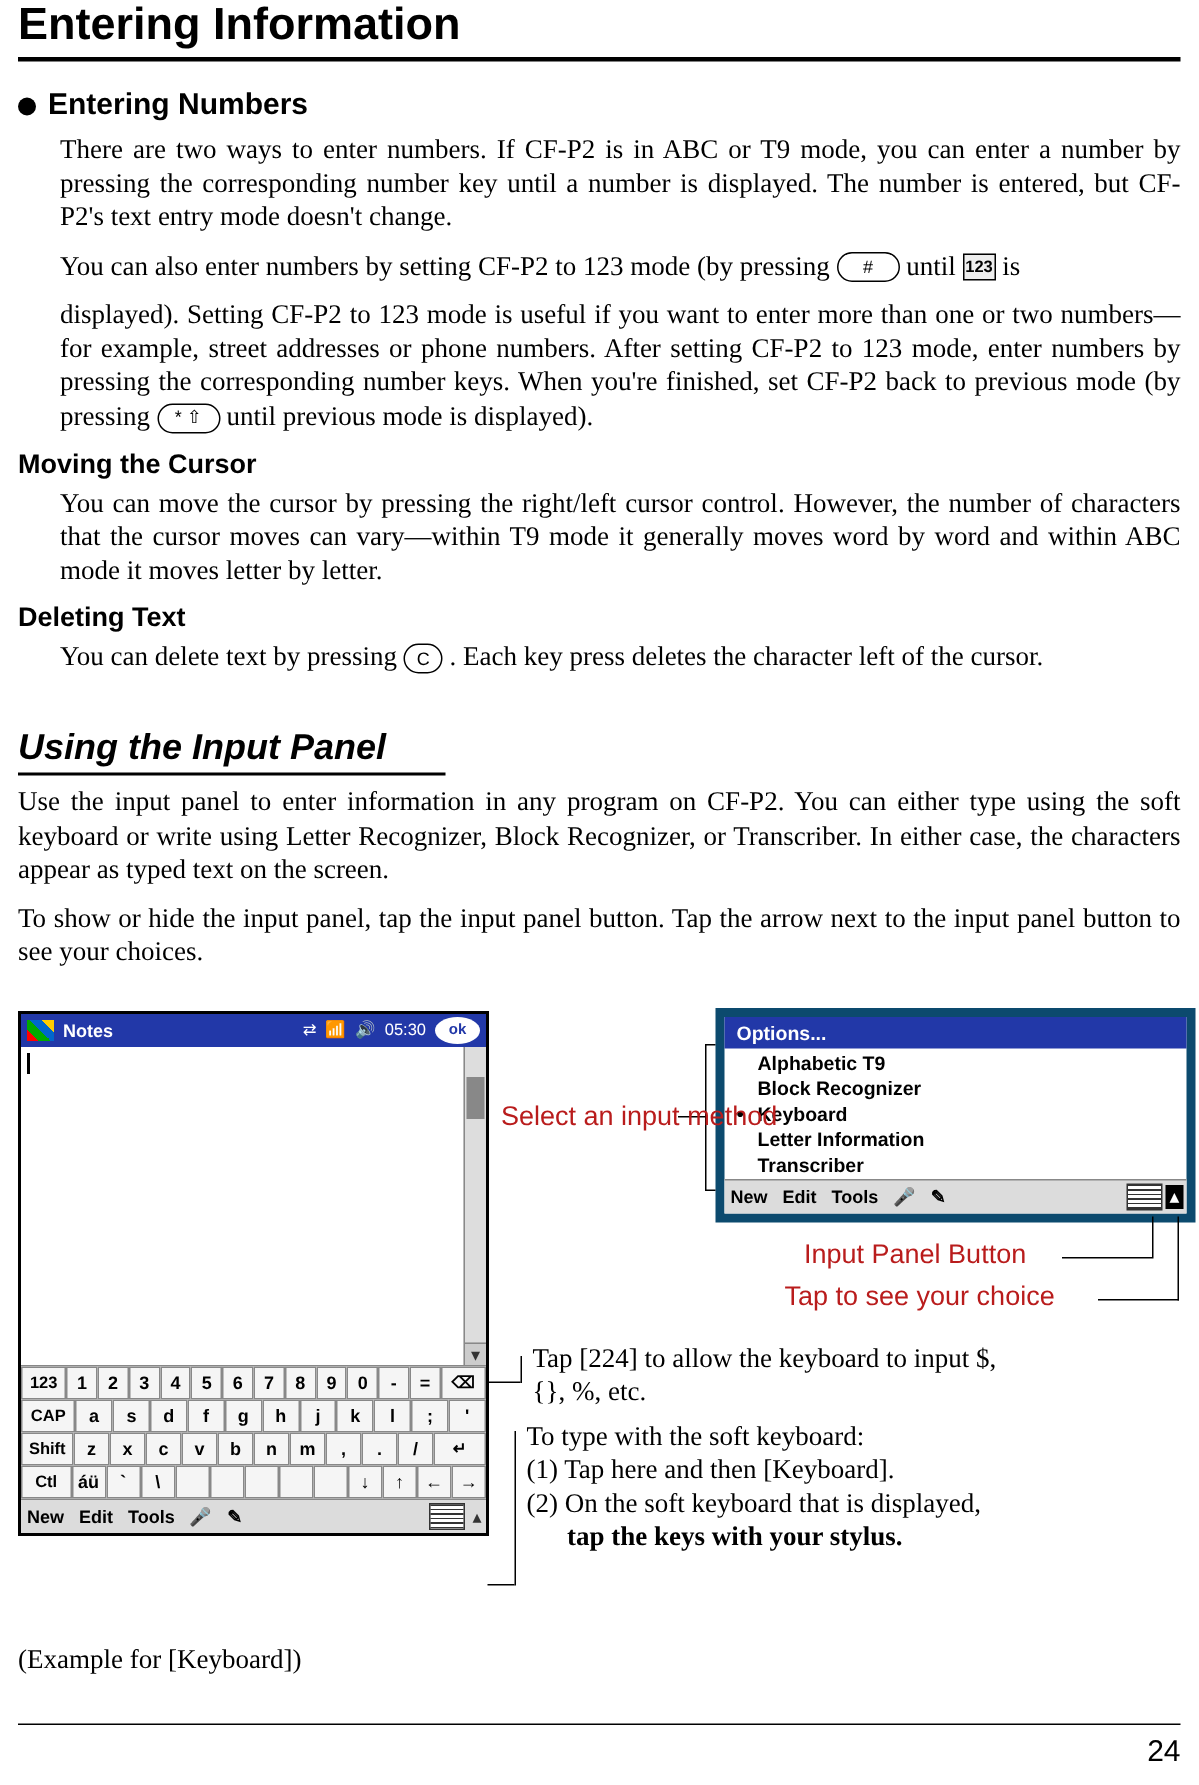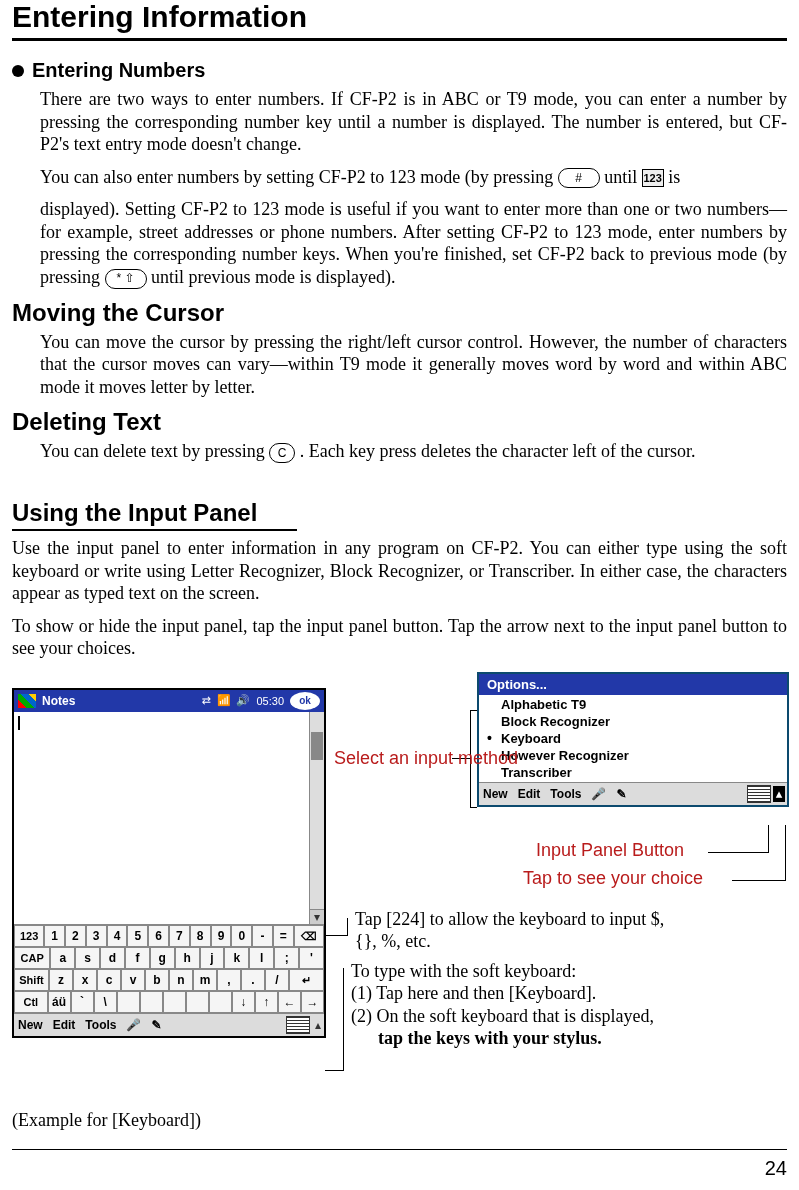--- a/index.html
+++ b/index.html
@@ -49,28 +49,29 @@
     line-height: 1.25;
     margin: 0 0 10px 0;
     text-align: justify;
   }
   .body.indent {
     margin-left: 28px;
   }
   .sub-h {
     font-family: Arial, Helvetica, sans-serif;
     font-weight: bold;
-    font-size: 24px;
+    font-size: 18px;
     margin: 10px 0 4px 0;
   }
   .h2 {
     font-family: Arial, Helvetica, sans-serif;
     font-weight: bold;
     font-size: 24px;
     margin: 36px 0 0 0;
+    font-style: italic;
   }
   .h2-underline {
     height: 2px;
     background: #000;
     width: 285px;
     margin-top: 2px;
     margin-bottom: 6px;
   }
   .key-pill {
     display: inline-flex;
@@ -213,23 +214,23 @@
     left: 0;
     top: 440px;
     font-family: "Times New Roman", serif;
     font-size: 18px;
   }
 
   
   .opt-popup {
     position: absolute;
     left: 465px;
-    top: 2px;
+    top: 16px;
     width: 308px;
-    border: 2px solid #0c4a6e;
+    border: 6px solid #0c4a6e;
     font-family: Tahoma, Arial, sans-serif;
     background: #fff;
     font-size: 13px;
   }
   .opt-popup .opt-title {
     background: #2238a8; color: #fff; font-weight: bold;
     padding: 3px 8px;
   }
   .opt-popup .opt-list { padding: 1px 0; }
   .opt-popup .opt-item {
@@ -424,21 +425,21 @@
         <span class="tri">▴</span>
       </div>
     </div>
 
     <div class="opt-popup">
       <div class="opt-title">Options...</div>
       <div class="opt-list" id="opt-list">
           <div class="opt-item">Alphabetic T9</div>
           <div class="opt-item">Block Recognizer</div>
           <div class="opt-item sel">Keyboard</div>
-          <div class="opt-item">However Recognizer</div>
+          <div class="opt-item">Letter Information</div>
           <div class="opt-item">Transcriber</div>
         </div>
       <div class="opt-bottom">
         <span class="bt">New</span>
         <span class="bt">Edit</span>
         <span class="bt">Tools</span>
         <span class="bt">🎤</span>
         <span class="bt">✎</span>
         <span class="spacer"></span>
         <span class="kb-ico"></span>

